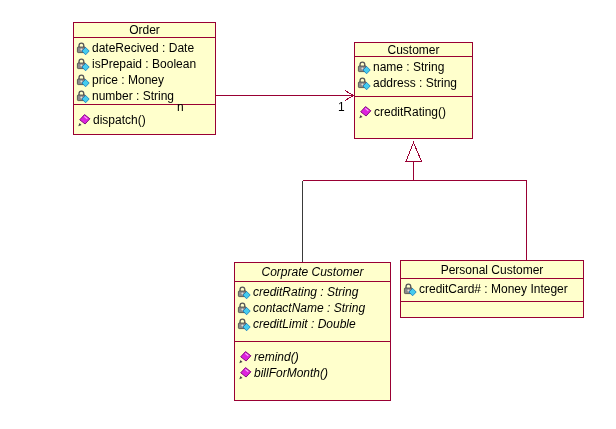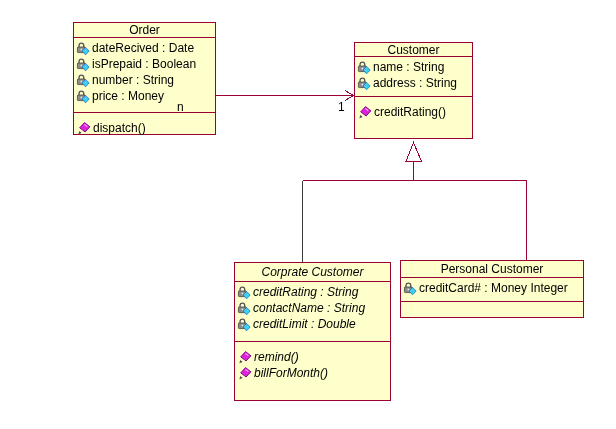--- a/index.html
+++ b/index.html
@@ -19,21 +19,21 @@
   .uml-class{
     position:absolute; background:var(--box-fill);
     border:1px solid var(--box-border);
     display:flex; flex-direction:column;
   }
   .c-title{
     display:flex; align-items:center; justify-content:center;
     border-bottom:1px solid var(--box-border);
     white-space:nowrap;
   }
-  .c-attrs{border-bottom:1px solid var(--box-border); padding:2px 0 8px 2px;}
+  .c-attrs{border-bottom:1px solid var(--box-border); padding:2px 0 0 2px;}
   .c-ops{flex:1; padding:7px 0 8px 3px;text-align:right;}
   .member{display:flex; align-items:center; height:16px; white-space:nowrap;}
   .member .icon{display:inline-flex; width:14px; height:13px; margin-right:2px; flex:none;}
   .mult-label{position:absolute; width:14px; text-align:left;}
   .hidden-defs{position:absolute; width:0; height:0; overflow:hidden;}
 </style>
 </head>
 <body>
 
 <div id="canvas">
@@ -80,27 +80,27 @@
       <div class="member">
         <svg class="icon">
             <use href="#icon-attr"></use>
           </svg>
         <span>isPrepaid : Boolean</span>
       </div>
       <div class="member">
         <svg class="icon">
             <use href="#icon-attr"></use>
           </svg>
-        <span>number : String</span>
+        <span>price : Money</span>
       </div>
       <div class="member">
         <svg class="icon">
             <use href="#icon-attr"></use>
           </svg>
-        <span>price : Money</span>
+        <span>number : String</span>
       </div>
     </div>
     <div class="c-ops">
       <div class="member">
         <svg class="icon">
             <use href="#icon-op"></use>
           </svg>
         <span>dispatch()</span>
       </div>
     </div>

